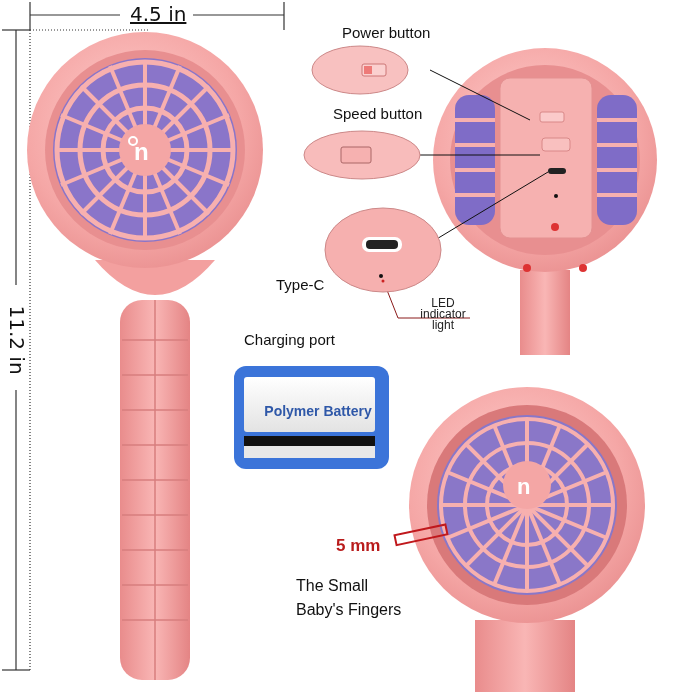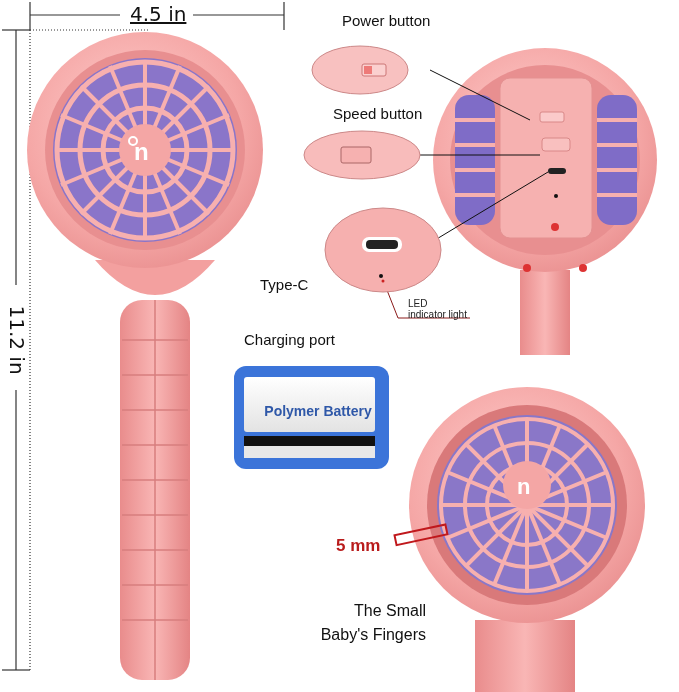--- a/index.html
+++ b/index.html
@@ -1,20 +1,20 @@
 <!DOCTYPE html>
 <html><head>
 <meta charset="utf-8">
 <style>
   html,body{margin:0;padding:0;background:#fff;}
   #stage{position:relative;width:679px;height:692px;overflow:hidden;background:#fff;font-family:"Liberation Sans",sans-serif;}
   .abs{position:absolute;}
   .dim-text{font-family:"DejaVu Sans",sans-serif;font-size:20px;color:#111;}
   .label{font-size:15px;color:#111;}
-  .small{font-size:10px;color:#222;line-height:11px;}
+  .small{font-size:12px;color:#222;text-align:center;line-height:11px;}
   svg{position:absolute;left:0;top:0;}
 </style>
 </head>
 <body>
 
 <div id="stage">
 
   <svg width="679" height="692" viewBox="0 0 679 692">
     <defs>
       <radialGradient id="gPink" cx="45%" cy="40%" r="65%">
@@ -166,30 +166,30 @@
       </g>
       <circle cx="527" cy="485" r="24" fill="#f4a6a5"></circle>
       <text x="517" y="494" font-size="22" font-weight="bold" fill="#fff" font-family="Liberation Sans, sans-serif">n</text>
       <rect x="395" y="530" width="52" height="10" fill="none" stroke="#c0181c" stroke-width="2" transform="rotate(-12 420 535)"></rect>
     </g>
   </svg>
 
   <div class="abs dim-text" style="left:130px;top:2px;text-decoration:underline;">4.5 in</div>
   <div class="abs dim-text" style="left:-18px;top:328px;transform:rotate(90deg);width:70px;text-align:center;">11.2 in</div>
 
-  <div class="abs label" style="left:342px;top:12px;">Power button</div>
+  <div class="abs label" style="left:342px;top:24px;">Power button</div>
   <div class="abs label" style="left:318px;top:105px;margin-left:15px;">Speed button</div>
-  <div class="abs label" style="left:260px;top:276px;">Type-C</div>
+  <div class="abs label" style="left:276px;top:276px;">Type-C</div>
   <div class="abs label" style="left:244px;top:295px;margin-top:36px;">Charging port</div>
   <div class="abs small" style="left:408px;top:298px;width:70px;">
     <div>LED</div>
     <div>indicator light</div>
   </div>
 
   <div class="abs" style="left:244px;top:403px;width:148px;text-align:center;font-size:14px;font-weight:bold;color:#2f58a8;">Polymer Battery</div>
 
   <div class="abs" style="left:336px;top:536px;font-size:17px;font-weight:bold;color:#b91c1c;">5 mm</div>
-  <div class="abs" style="left:296px;top:599px;width:130px;text-align:right;font-size:16px;color:#111;line-height:24px;">
+  <div class="abs" style="left:296px;top:574px;width:130px;text-align:left;font-size:16px;color:#111;line-height:24px;">
     <div>The Small</div>
     <div>Baby's Fingers</div>
   </div>
 
 </div>
 
 </body></html>

